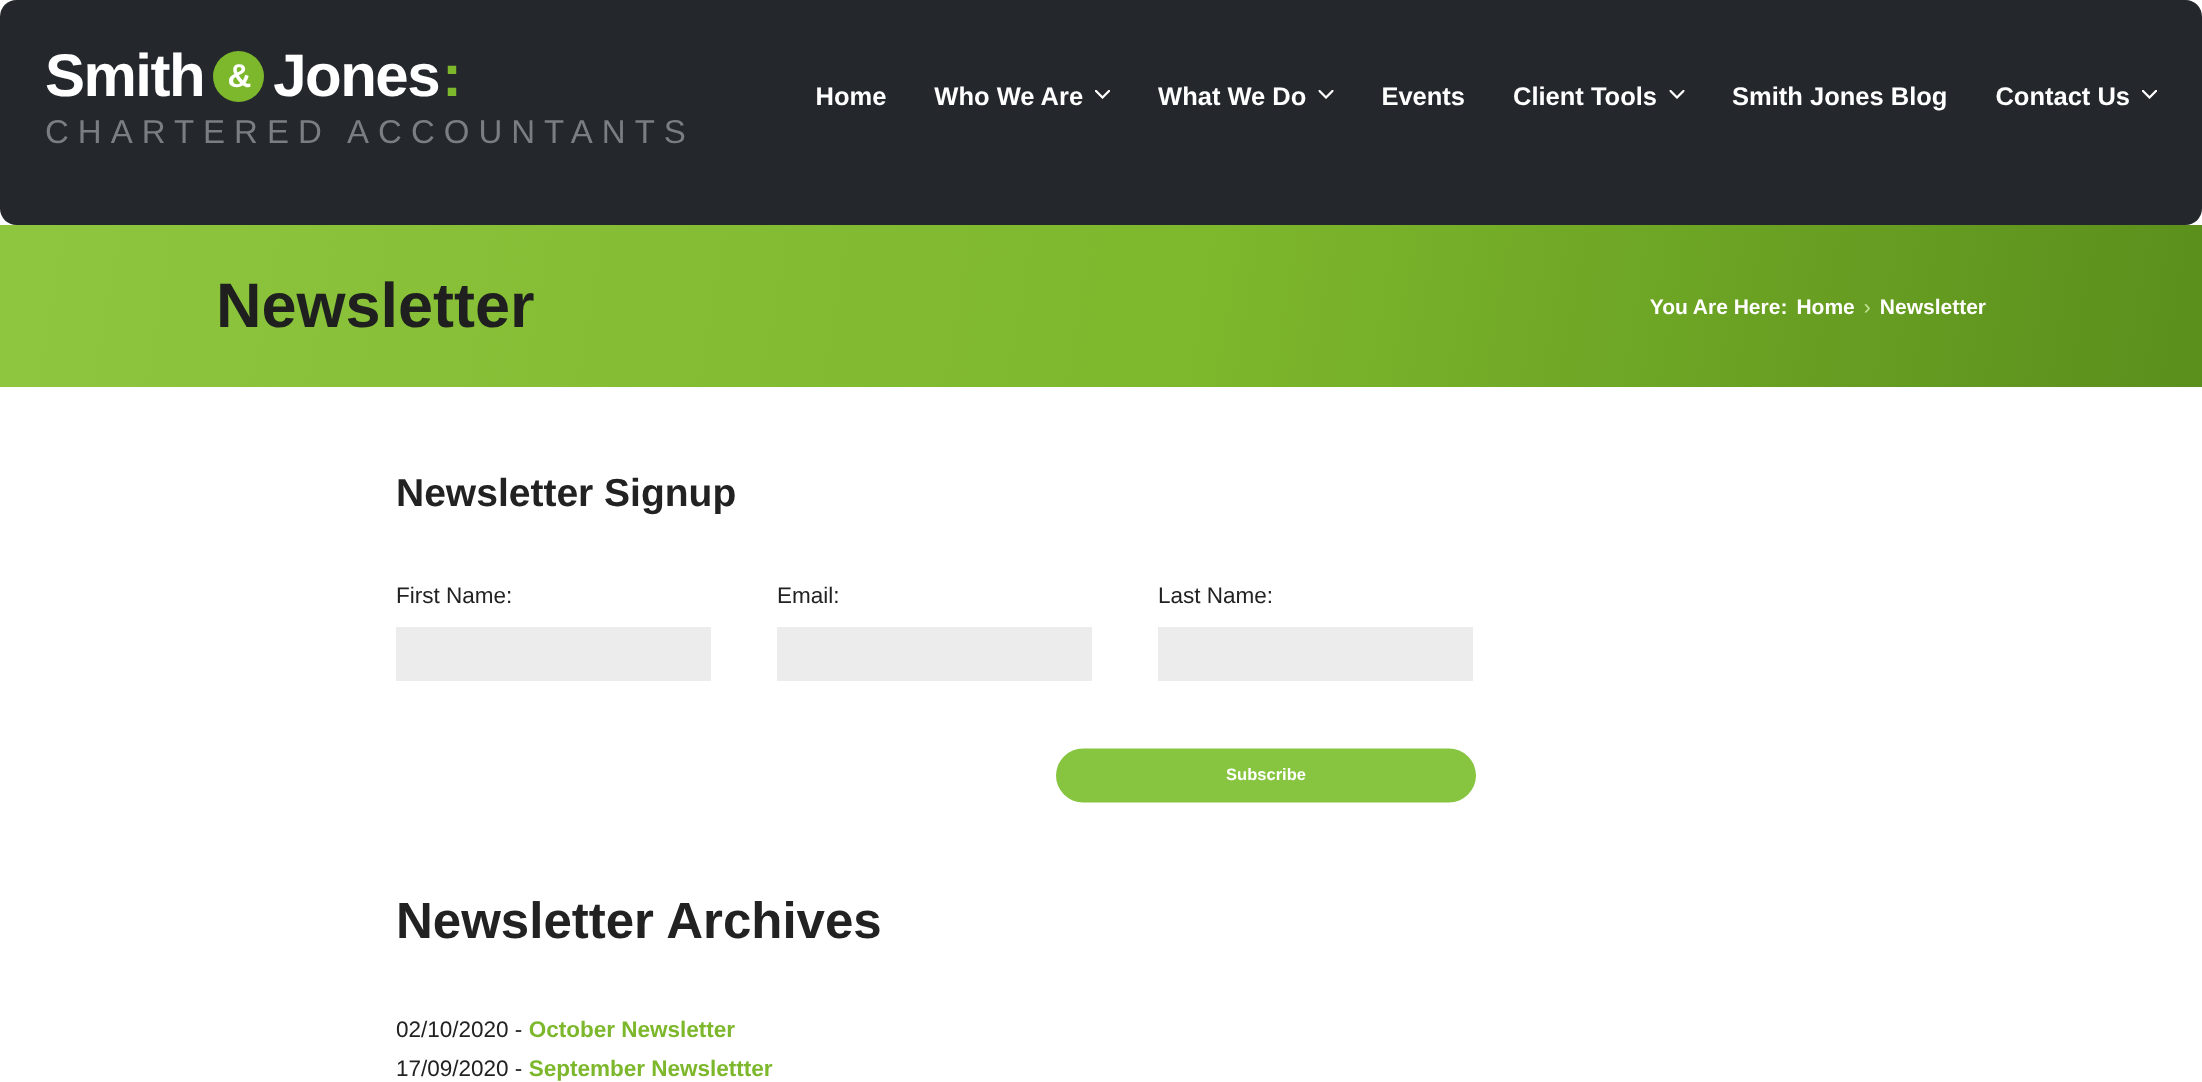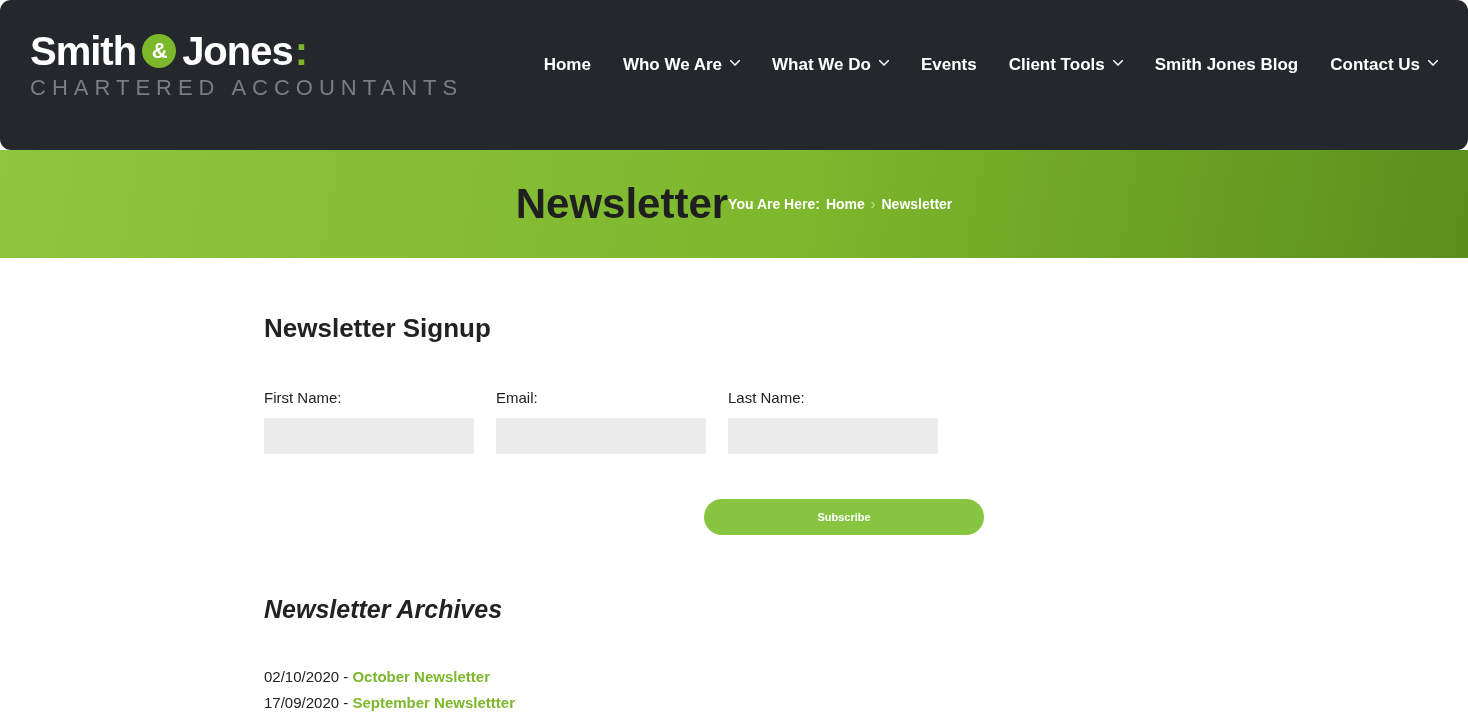--- a/index.html
+++ b/index.html
@@ -77,21 +77,21 @@
   .banner {
     background: linear-gradient(100deg, #8ec63f 0%, #7db72c 55%, #5a8f1c 100%);
     padding: 30px 0;
   }
   .banner-inner {
     max-width: 1200px;
     margin: 0 auto;
     padding: 0 10px;
     display: flex;
     align-items: center;
-    justify-content: center;
+    justify-content: space-between;
   }
   .banner-title {
     font-size: 42px;
     font-weight: 800;
     color: #1f1f1f;
   }
   .breadcrumb {
     color: #ffffff;
     font-size: 14px;
     font-weight: 700;
@@ -109,21 +109,21 @@
     padding: 55px 10px 30px 20px;
   }
   .section-title {
     font-size: 26px;
     font-weight: 800;
     color: #222;
     margin-bottom: 45px;
   }
   .form-row {
     display: flex;
-    gap: 22px;
+    gap: 44px;
     margin-bottom: 45px;
   }
   .form-group {
     display: flex;
     flex-direction: column;
     gap: 12px;
     width: 210px;
   }
   .form-label {
     font-size: 15px;
@@ -150,25 +150,24 @@
     border: none;
     border-radius: 999px;
     padding: 12px 0;
     width: 280px;
     cursor: pointer;
   }
   .archives {
     margin-top: 60px;
   }
   .archives h2 {
-    font-size: 25px;
+    font-size: 34px;
     font-weight: 800;
     color: #222;
     margin-bottom: 40px;
-    font-style: italic;
   }
   .archive-item {
     font-size: 15px;
     color: #222;
     line-height: 1.7;
   }
   .archive-link {
     color: #7db72c;
     font-weight: 700;
     cursor: pointer;

